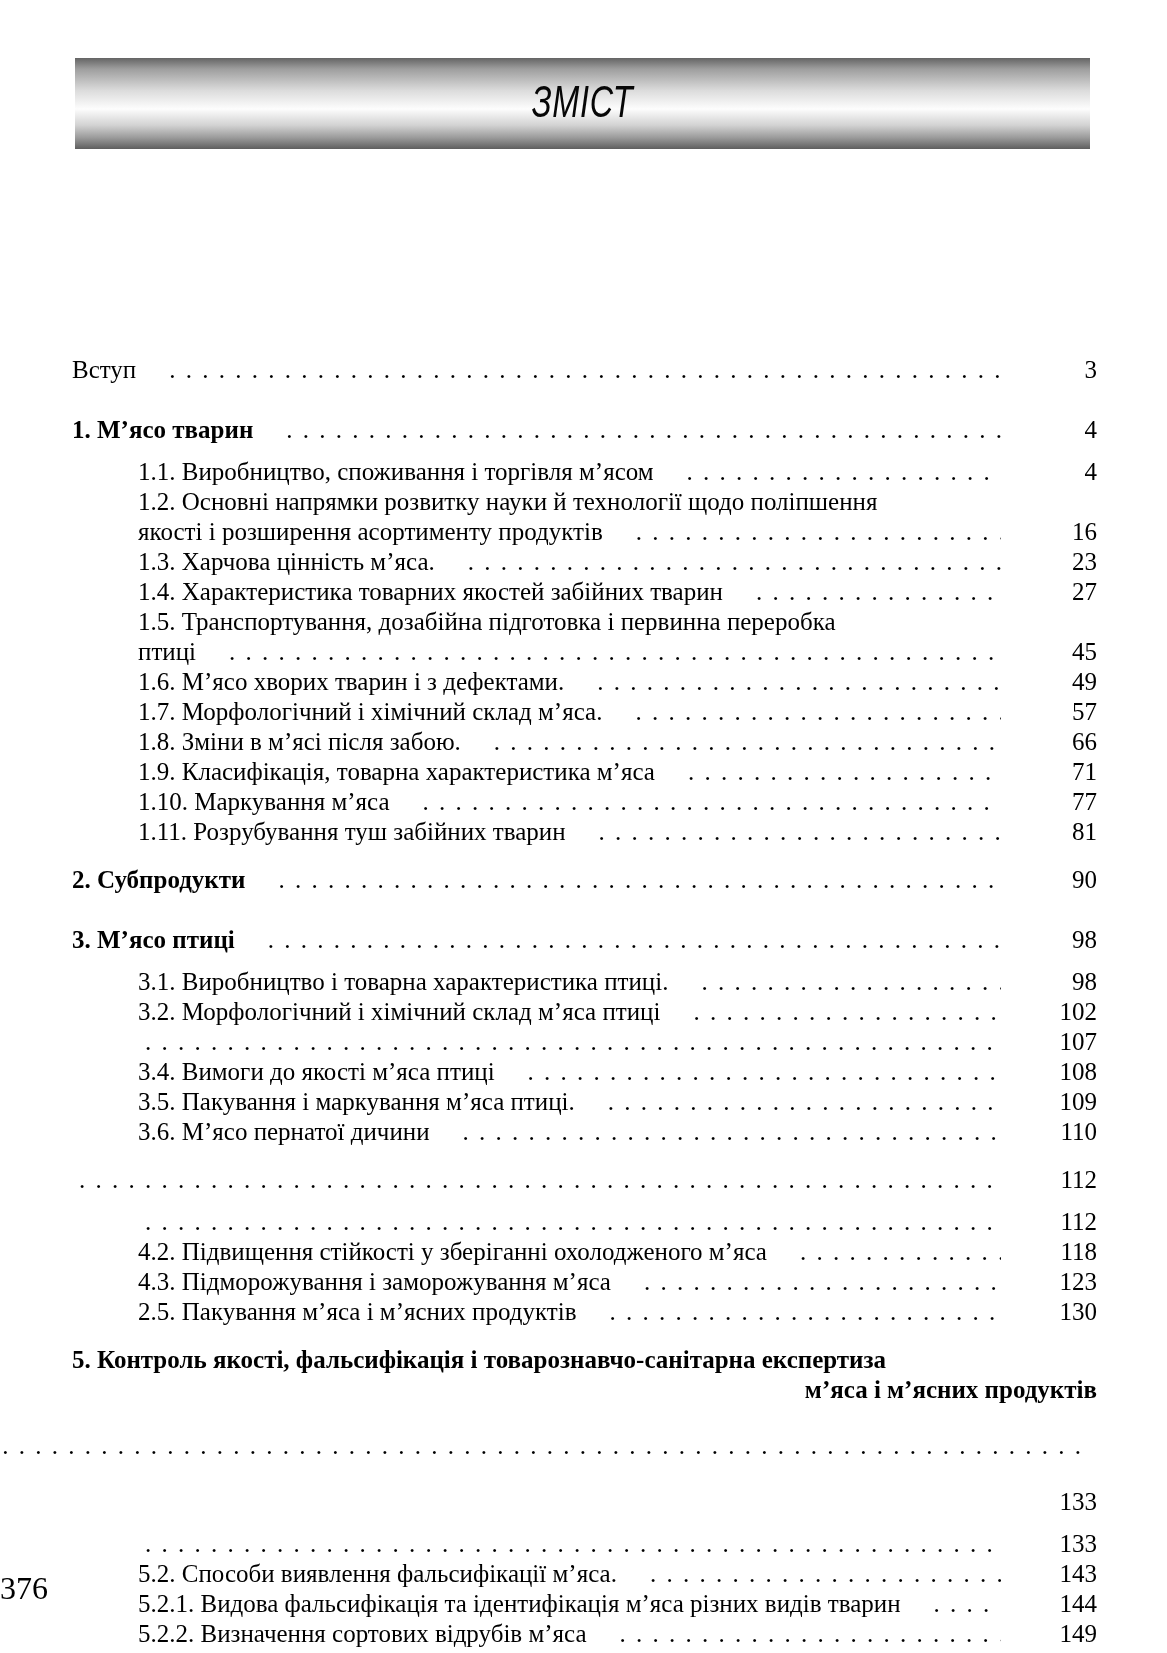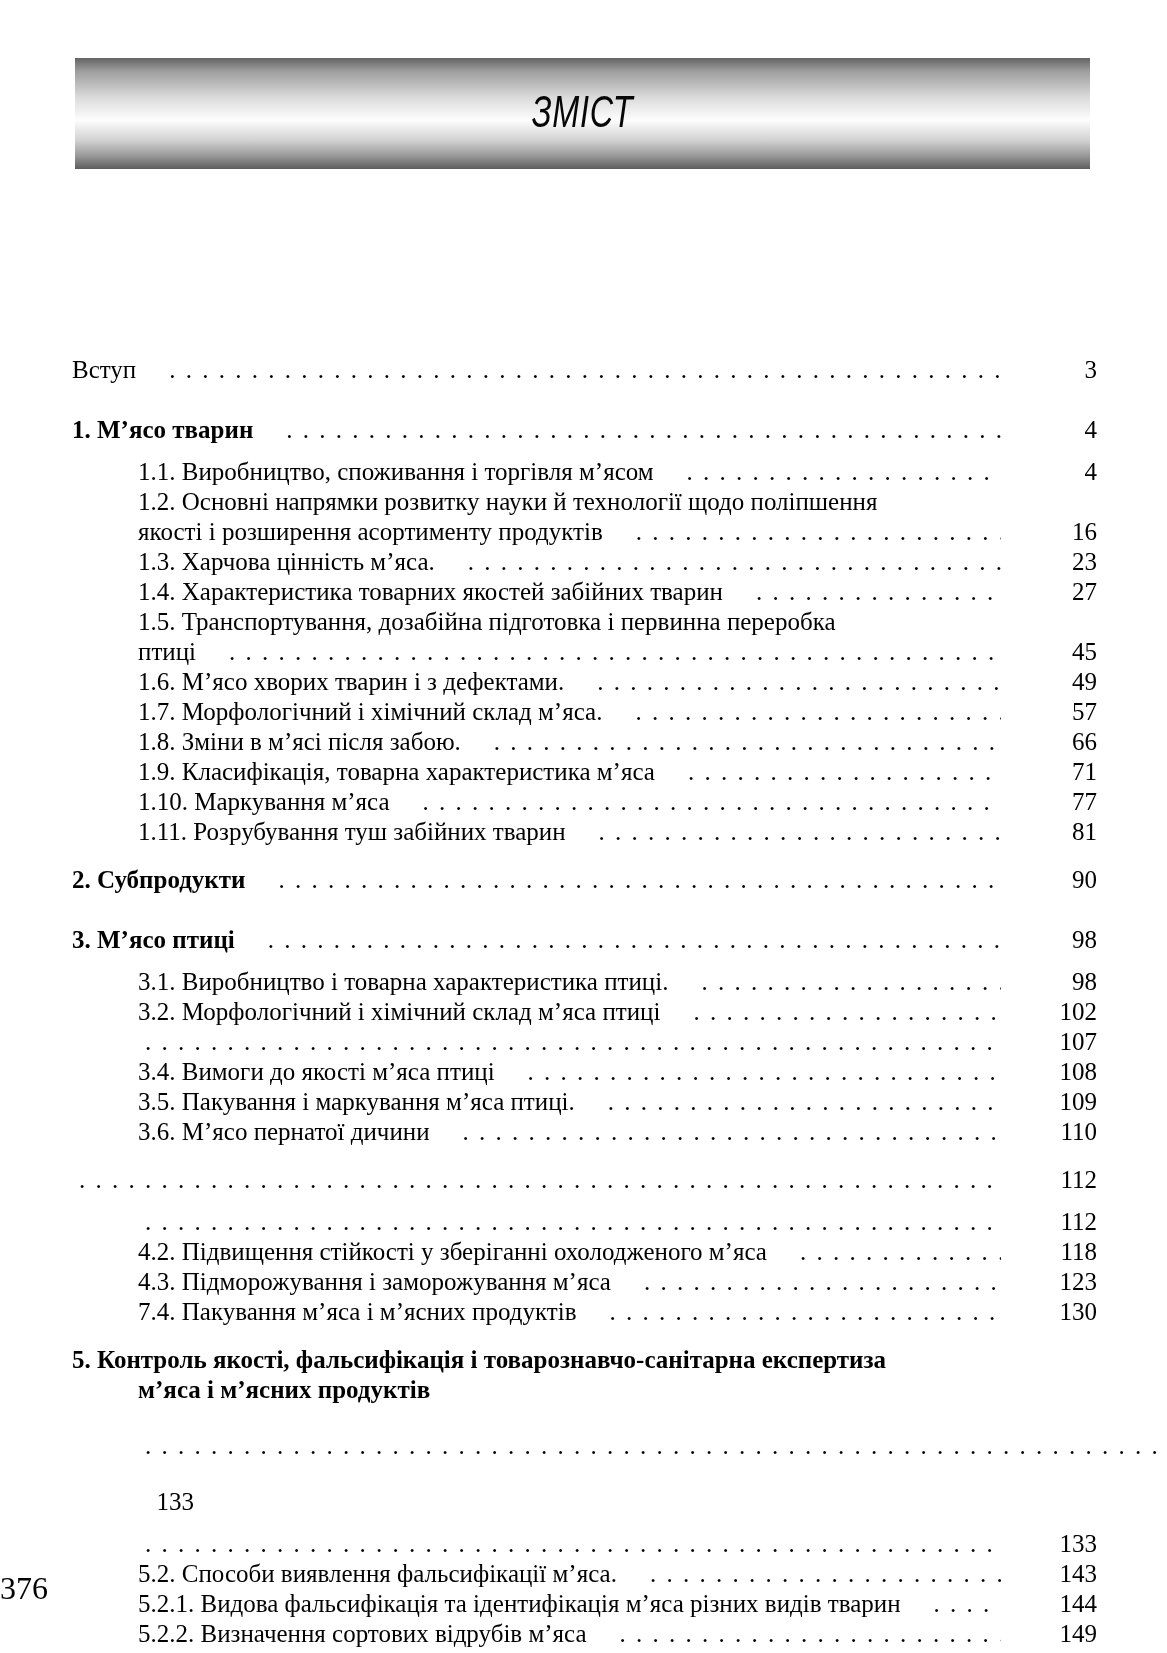--- a/index.html
+++ b/index.html
@@ -13,21 +13,21 @@
     font-family: "Liberation Serif", "DejaVu Serif", serif;
     overflow: hidden;
   }
 
   
   .banner {
     position: absolute;
     left: 75px;
     top: 58px;
     width: 1015px;
-    height: 111px;
+    height: 91px;
     background: linear-gradient(180deg,
       #646464 0%,
       #9e9e9e 12%,
       #dcdcdc 36%,
       #fdfdfd 56%,
       #d2d2d2 74%,
       #999999 88%,
       #5e5e5e 100%);
     display: flex;
     align-items: center;
@@ -50,21 +50,21 @@
     left: 72px;
     top: 337px;
     width: 1025px;
     display: flex;
     flex-direction: column;
     font-size: 25px;
     line-height: 30px;
   }
   .entry { display: block; }
   .entry.lvl0 { margin-top: 18px; margin-bottom: 12px; }
-  .row { display: flex; align-items: flex-start; gap: 26px; }
+  .row { display: flex; align-items: flex-end; gap: 26px; }
   .entry.lvl1 .row { padding-left: 66px; }
   .entry.lvl0 .row.cont { padding-left: 66px; flex-direction: column; }
   .txt { flex: 0 0 auto; white-space: nowrap; }
   .entry.bold .txt { font-weight: bold; }
   .leader {
     flex: 1 1 auto;
     min-width: 0;
     overflow: hidden;
     white-space: nowrap;
     margin: 0 14px 0 7px;
@@ -268,21 +268,21 @@
     </div>
     <div class="entry lvl1">
       <div class="row">
         <span class="txt">4.3. Підморожування і заморожування м’яса</span>
         <span class="leader"></span>
         <span class="pg">123</span>
       </div>
     </div>
     <div class="entry lvl1">
       <div class="row">
-        <span class="txt">7.4. Пакування м’яса і м’ясних продуктів</span>
+        <span class="txt">2.5. Пакування м’яса і м’ясних продуктів</span>
         <span class="leader"></span>
         <span class="pg">130</span>
       </div>
     </div>
     <div class="entry lvl0 bold">
       <div class="row">
         <span class="txt">5. Контроль якості, фальсифікація і товарознавчо-санітарна експертиза</span>
       </div>
       <div class="row cont">
         <span class="txt">м’яса і м’ясних продуктів</span>

